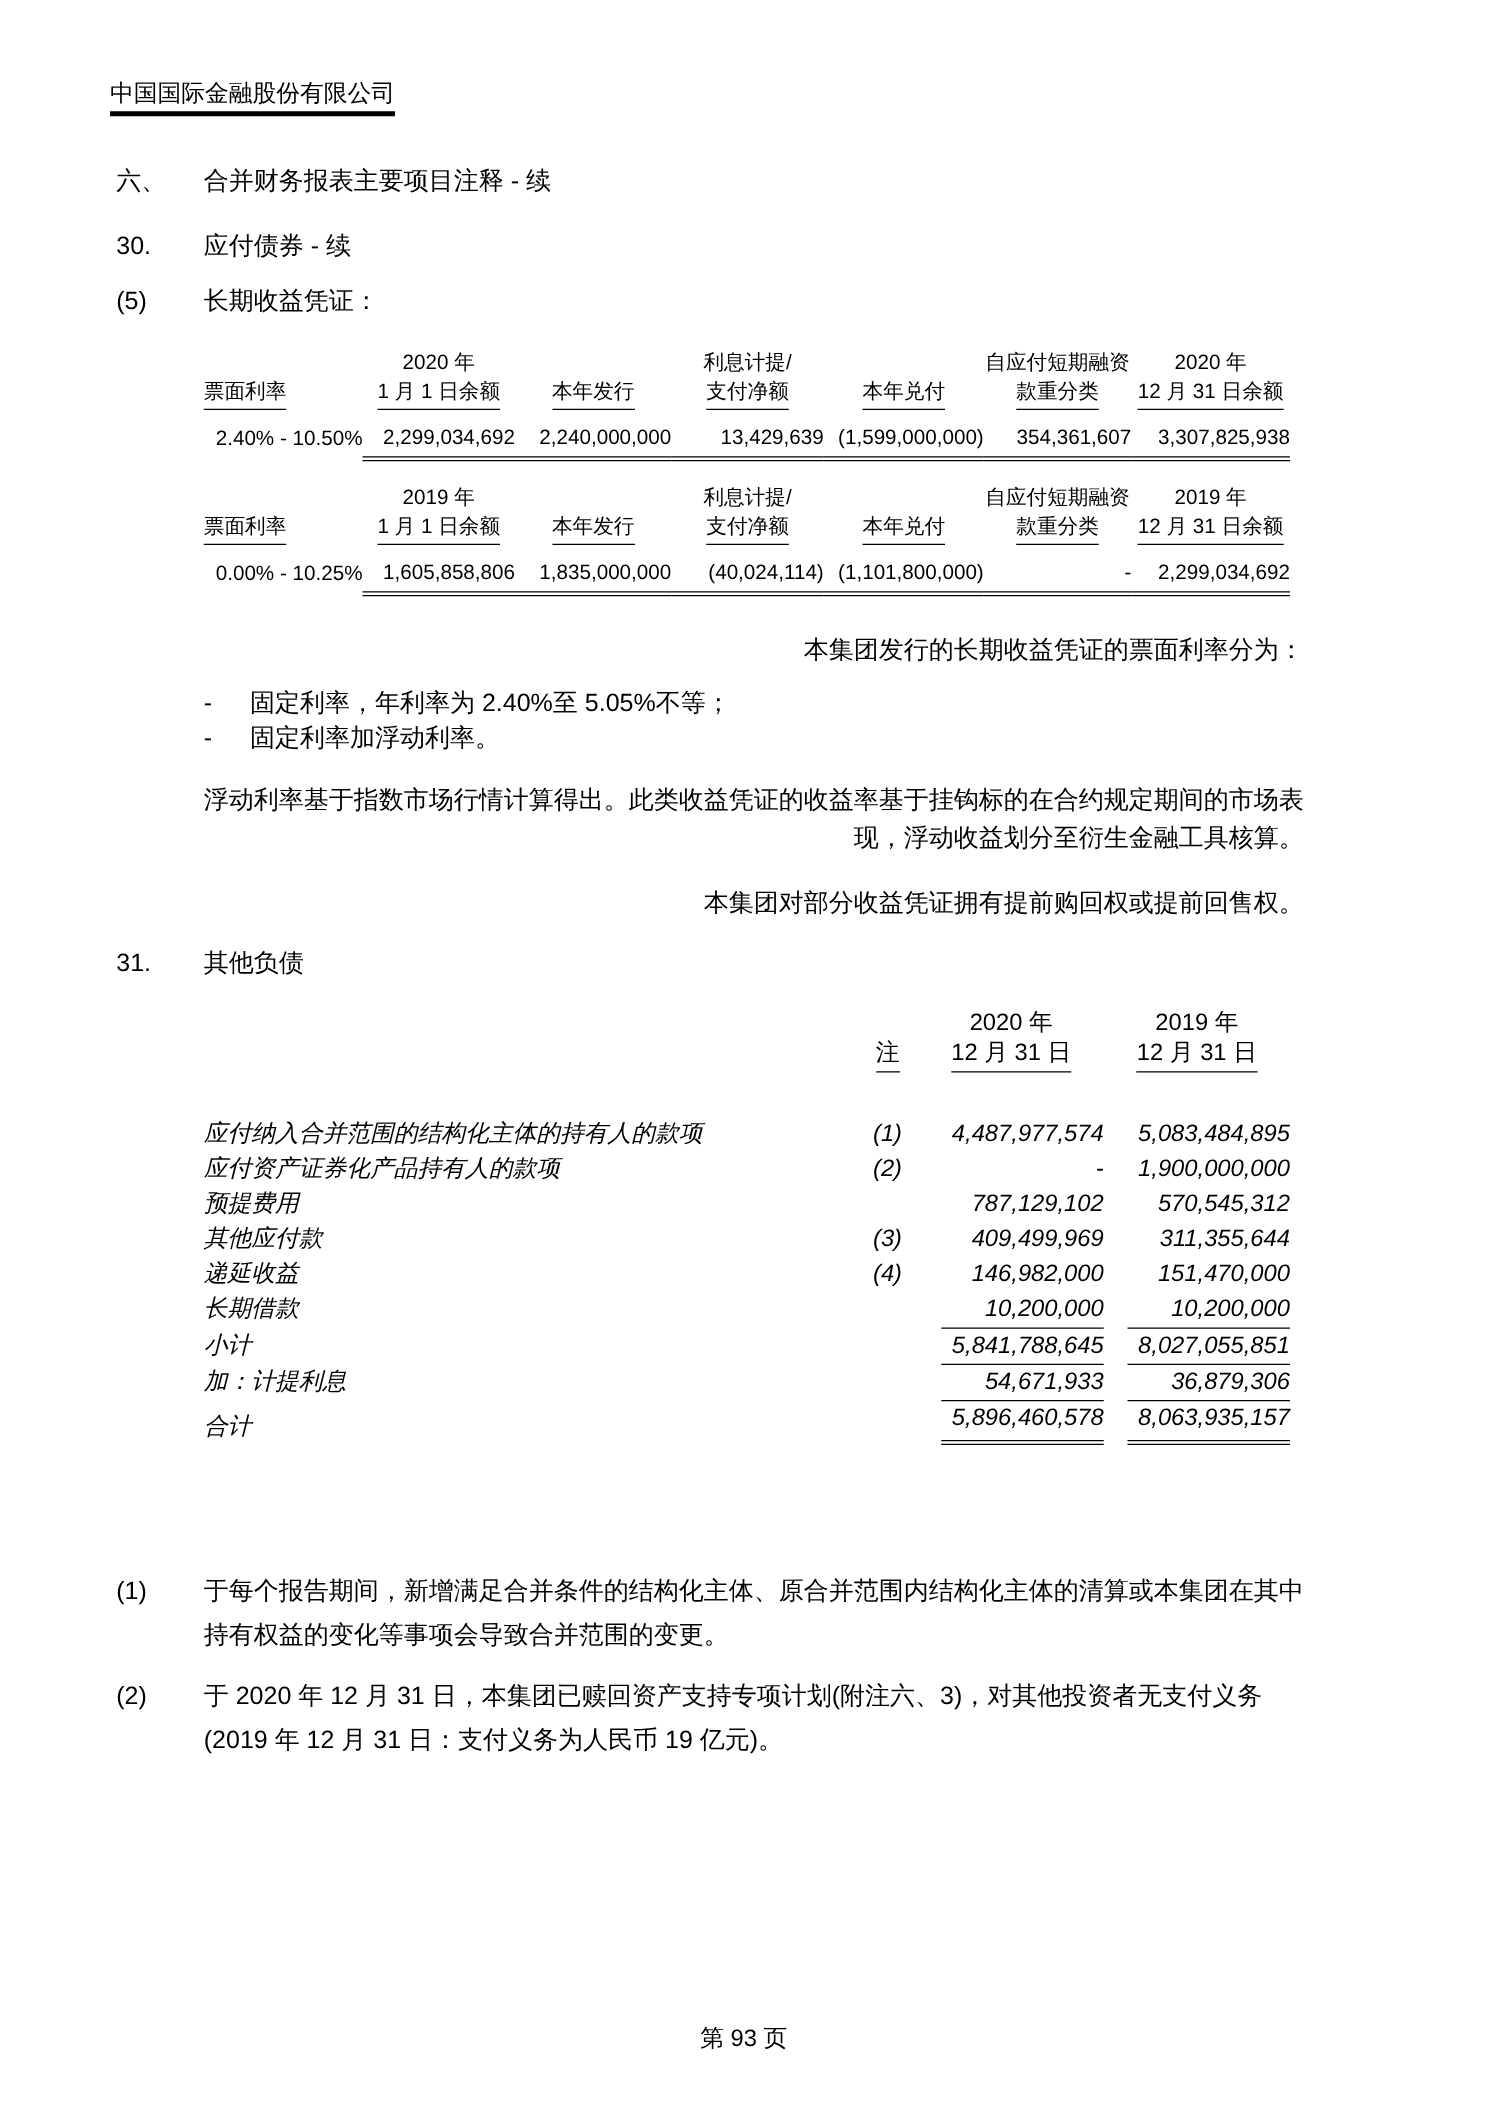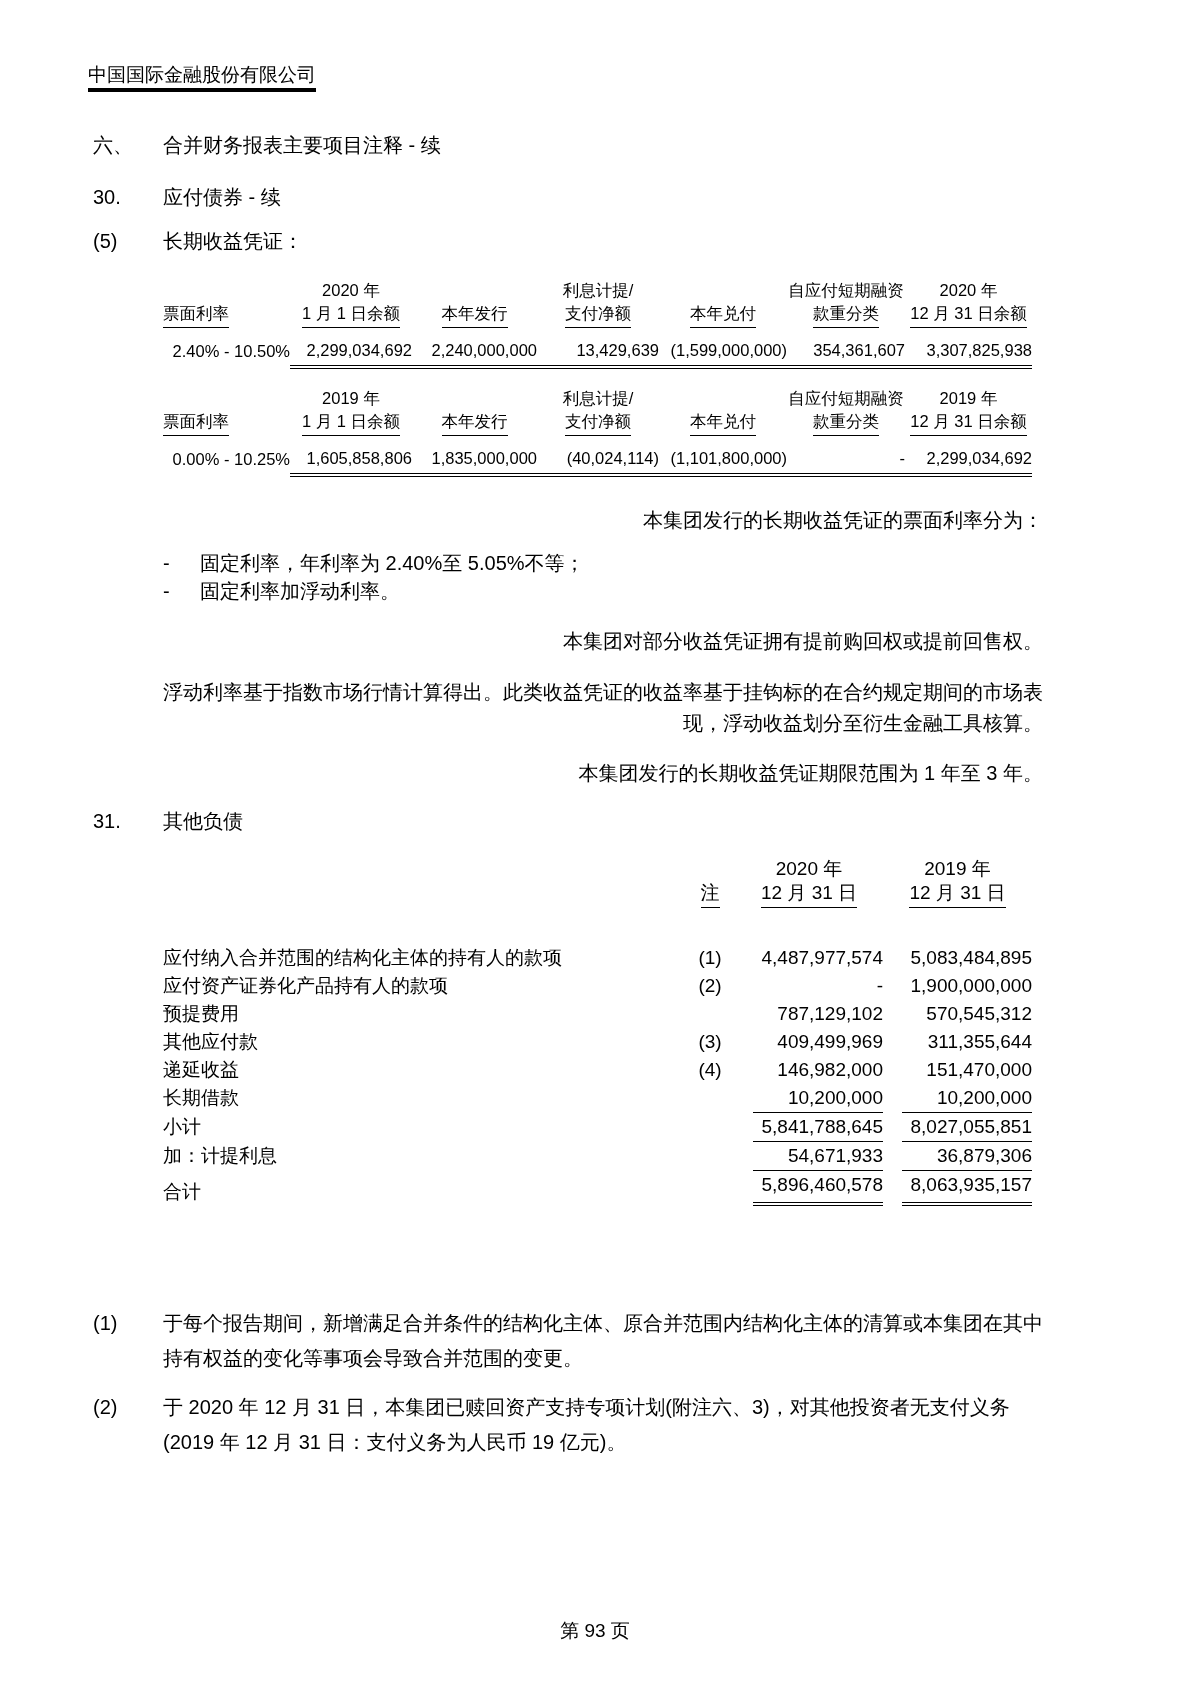--- a/index.html
+++ b/index.html
@@ -47,21 +47,21 @@
   .p-term  { margin-top:19px; }
 
   
   table.ol { border-collapse:collapse; table-layout:fixed; width:869px; margin-left:163px; font-size:19px; }
   table.ol { margin-top:24px; }
   .ol th { font-weight:normal; line-height:24px; vertical-align:bottom; padding:0; }
   .ol th.yr-top { text-align:center; }
   .ol th.yr-bot { text-align:center; }
   .ol th.note-h { text-align:center; }
   .ol .hu { display:inline-block; border-bottom:1px solid #000; padding-bottom:2px; }
-  .ol td { line-height:28px; vertical-align:bottom; }
+  .ol td { line-height:28px; vertical-align:bottom;font-style:italic; }
   .ol td.lbl { text-align:left; }
   .ol td.note { text-align:center; }
   .ol td.val { text-align:right; }
   .ol td.val .box { display:block; margin-left:auto; width:130px; padding:0; }
   .ol tr.first td { padding-top:36px; }
   .ol tr.sub td.val .box { border-top:1px solid #000; }
   .ol tr.add td.val .box { border-top:1px solid #000; }
   .ol tr.tot td.val .box { border-top:1px solid #000; border-bottom:4px double #000; padding-bottom:3px; }
 
   
@@ -209,23 +209,22 @@
     <div class="bullet">
       <span class="dash">-</span>
       <span>固定利率，年利率为 2.40%至 5.05%不等；</span>
     </div>
     <div class="bullet">
       <span class="dash">-</span>
       <span>固定利率加浮动利率。</span>
     </div>
   </div>
 
+  <div class="para p-float">浮动利率基于指数市场行情计算得出。此类收益凭证的收益率基于挂钩标的在合约规定期间的市场表现，浮动收益划分至衍生金融工具核算。</div>
   <div class="para p-early">本集团对部分收益凭证拥有提前购回权或提前回售权。</div>
-  <div class="para p-float">浮动利率基于指数市场行情计算得出。此类收益凭证的收益率基于挂钩标的在合约规定期间的市场表现，浮动收益划分至衍生金融工具核算。</div>
-  <div class="para p-term">本集团发行的长期收益凭证期限范围为 1 年至 3 年。</div>
 
   <div class="hrow hrow-31">
     <span class="hnum">31.</span>
     <span>其他负债</span>
   </div>
 
   <table class="ol">
     <colgroup>
         <col style="width:522px">
         <col style="width:50px">

